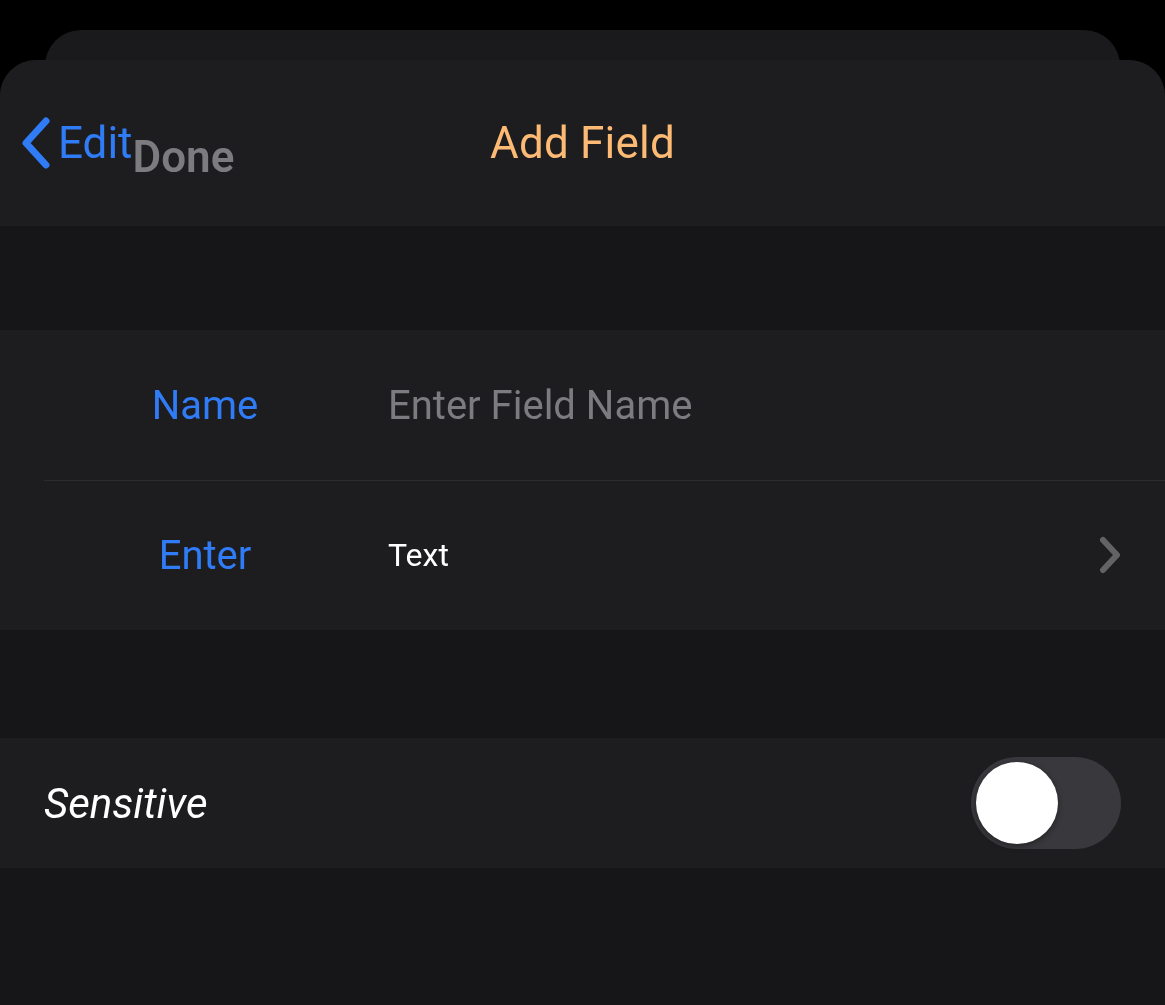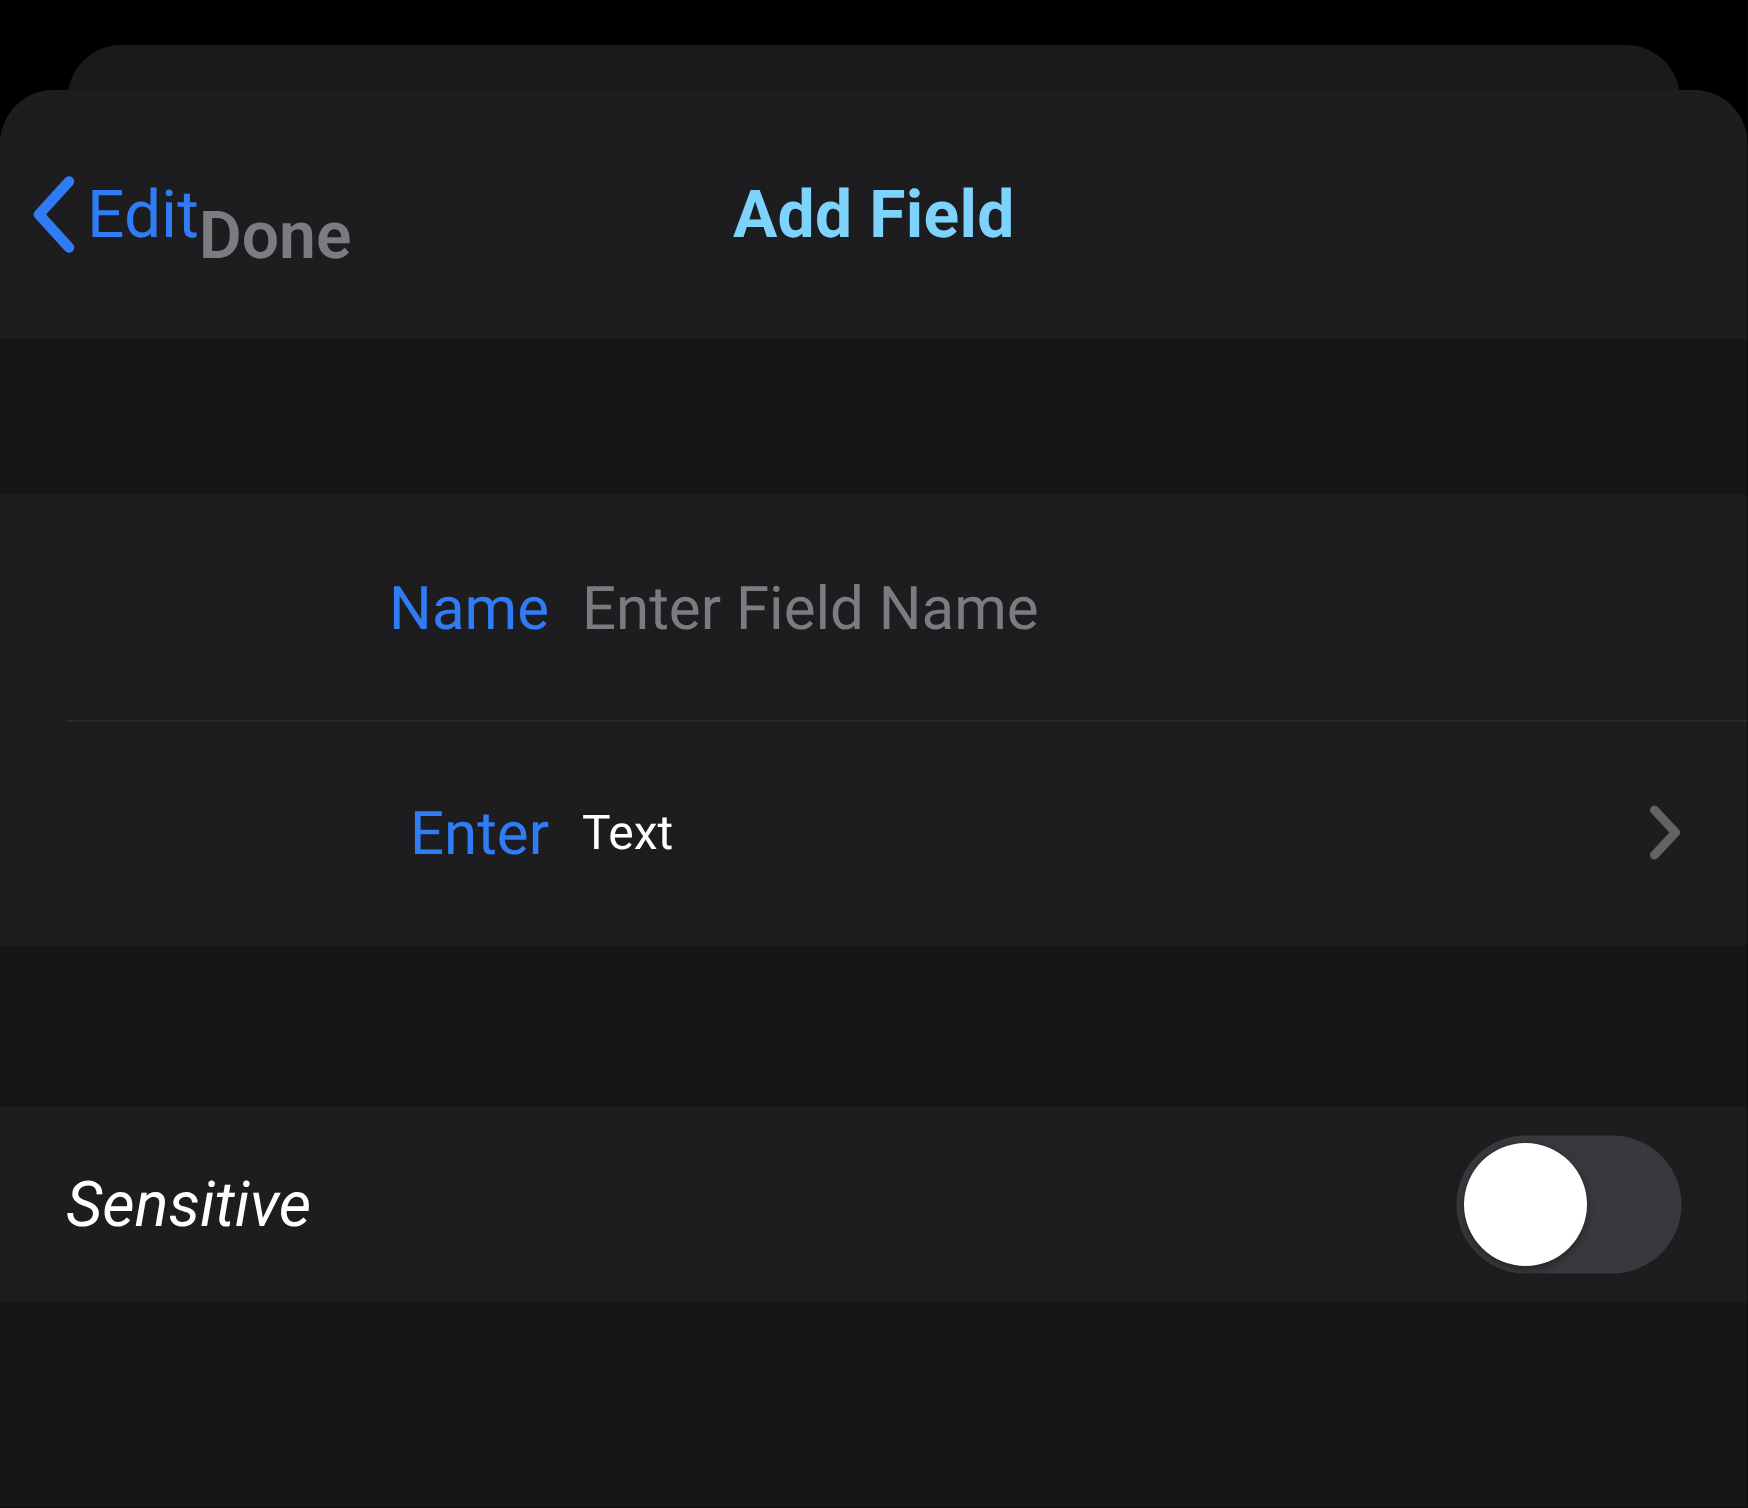--- a/index.html
+++ b/index.html
@@ -56,23 +56,23 @@
       font-weight: 400;
       cursor: pointer;
     }
     .back svg {
       display: block;
     }
     .title {
       position: absolute;
       left: 50%;
       transform: translateX(-50%);
-      color: #7dd3fc;
+      color: #fdba74;
       font-size: 44px;
-      font-weight: 700;
+      font-weight: 400;
       letter-spacing: 0.2px;
     }
     .done {
       color: #7c7c80;
       font-size: 44px;
       font-weight: 600;
       cursor: pointer;
       margin-top: 28px;
     }
     .content {
@@ -99,21 +99,21 @@
       left: 44px;
       right: 0;
       height: 1px;
       background: #2c2c2e;
     }
     .row .label {
       color: #2f7cf6;
       font-size: 40px;
       font-weight: 400;
       width: 344px;
-      text-align: right;
+      text-align: center;
       padding-right: 22px;
     }
     .row .value-input {
       flex: 1;
       background: transparent;
       border: none;
       outline: none;
       color: #ffffff;
       font-size: 40px;
       font-weight: 400;

